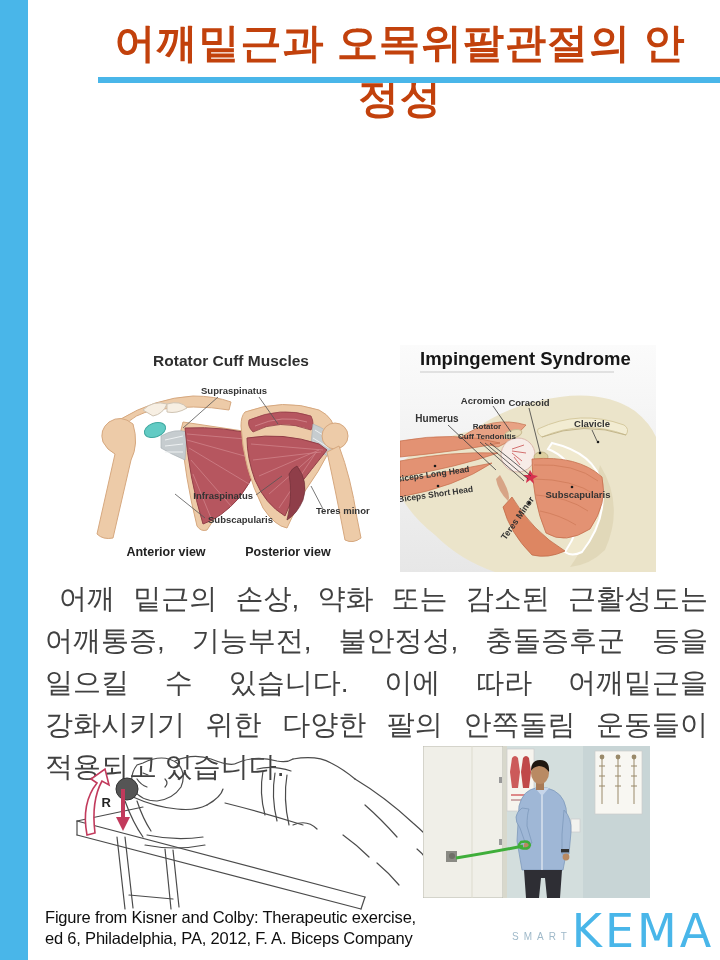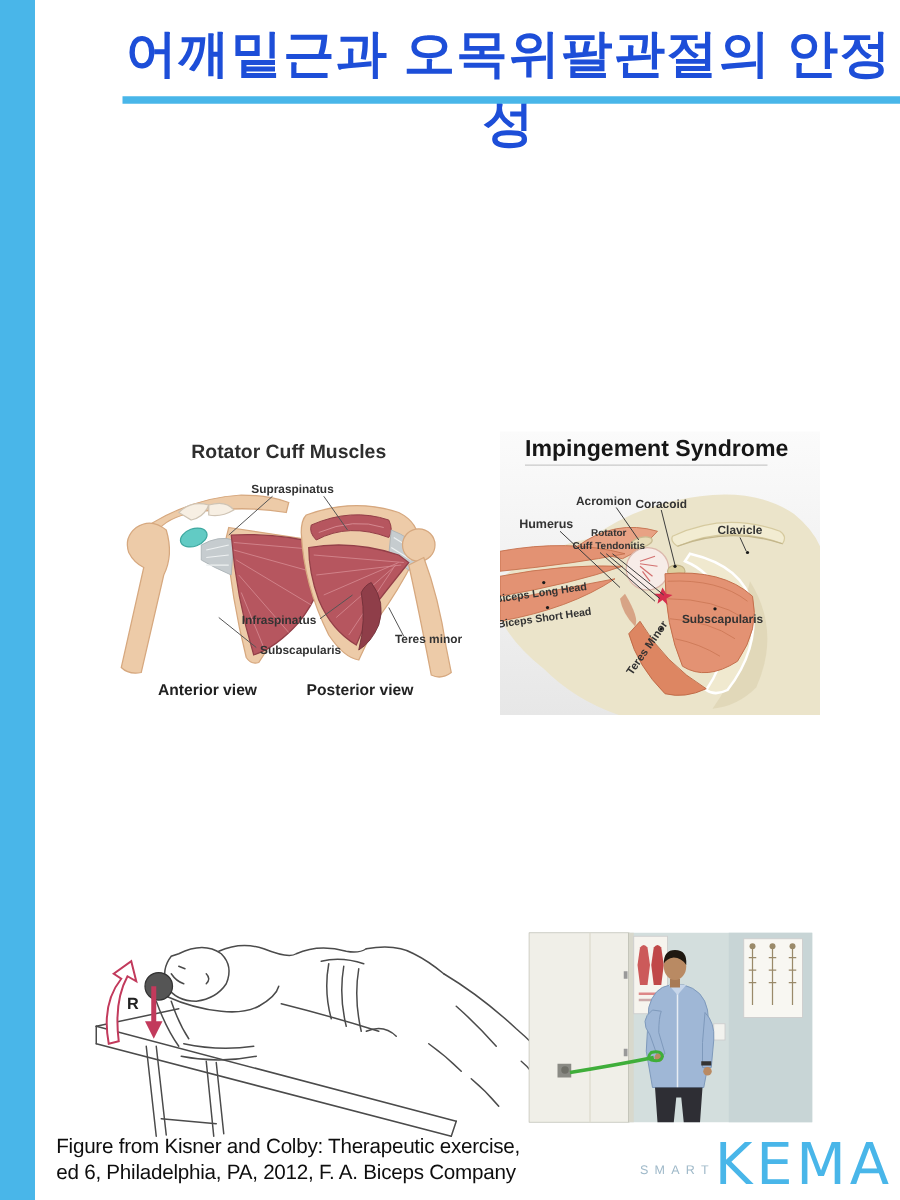--- a/index.html
+++ b/index.html
@@ -1,20 +1,20 @@
 <!DOCTYPE html>
 <html><head>
 <meta charset="utf-8">
 <style>
   html,body{margin:0;padding:0;}
   body{width:720px;height:960px;background:#ffffff;font-family:"Liberation Sans",sans-serif;}
   .page{position:relative;width:720px;height:960px;background:#fff;overflow:hidden;}
   .abs{position:absolute;}
   .left-bar{left:0;top:0;width:28px;height:960px;background:#49b6e9;}
-  .title{left:95px;right:1px;top:16px;margin:0;text-align:center;font-size:41px;font-weight:700;color:#1d4ed8;letter-spacing:1px;}
+  .title{left:95px;right:15px;top:16px;margin:0;text-align:center;font-size:41px;font-weight:700;color:#c2410c;letter-spacing:1px;}
   .title-underline{left:98px;right:0;top:77px;height:6px;background:#49b6e9;}
   .para{left:45px;width:663px;margin:0;font-size:28px;line-height:42px;font-weight:500;color:#414141;text-align:justify;word-break:keep-all;}
   .para1{top:94px;text-indent:16px;}
   .para2{top:578px;text-indent:14px;}
   .accent{color:#49b6e9;}
   .citation{left:45px;top:907px;font-size:16.5px;line-height:21px;font-weight:400;color:#0e0e0e;letter-spacing:-0.2px;}
   .logo{left:512px;top:890px;width:202px;height:62px;display:flex;align-items:flex-end;}
   .logo-smart{font-size:10px;letter-spacing:5px;color:#9fb9c9;padding-bottom:10px;}
   .logo-kema{font-size:46px;font-weight:400;color:#49b6e9;letter-spacing:3px;line-height:0.92;font-family:"DejaVu Sans",sans-serif;}
   svg text{font-family:"Liberation Sans",sans-serif;}
@@ -152,20 +152,21 @@
     <g fill="#1a1a1a">
       <circle cx="140" cy="108" r="1.3"></circle>
         <circle cx="198" cy="97" r="1.3"></circle>
         <circle cx="35" cy="121" r="1.3"></circle>
       <circle cx="38" cy="141" r="1.3"></circle>
         <circle cx="172" cy="142" r="1.3"></circle>
         <circle cx="129" cy="158" r="1.3"></circle>
     </g>
   </svg>
 
+  <p class="abs para para2">어깨 밑근의 손상, 약화 또는 감소된 근활성도는 어깨통증, 기능부전, 불안정성, 충돌증후군 등을 일으킬 수 있습니다. 이에 따라 어깨밑근을 강화시키기 위한 다양한 팔의 안쪽돌림 운동들이 적용되고 있습니다.</p>
 
   <svg class="abs" style="left:25px;top:745px;" width="415" height="168" viewBox="0 0 415 168">
     <g stroke="#4b4b4b" stroke-width="1.2" fill="none" stroke-linecap="round">
       <path d="M52,76 L118,62"></path>
       <path d="M52,76 L340,152"></path>
       <path d="M52,90 L336,164"></path>
       <path d="M52,76 L52,90"></path>
         <path d="M340,152 L336,164"></path>
       <path d="M92,92 L100,164"></path>
         <path d="M100,92 L108,163"></path>

